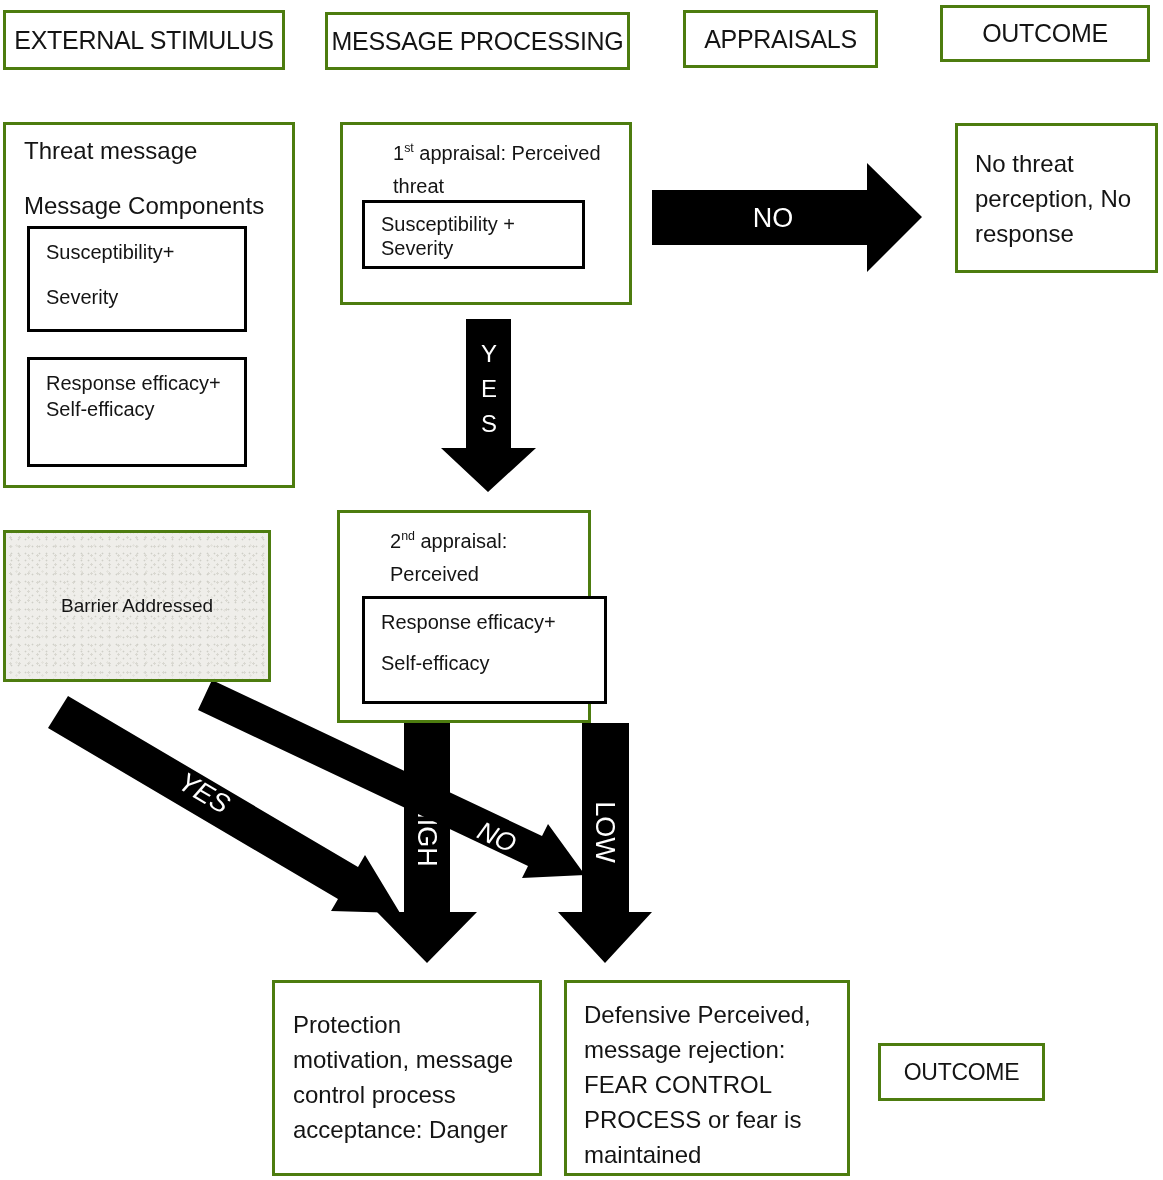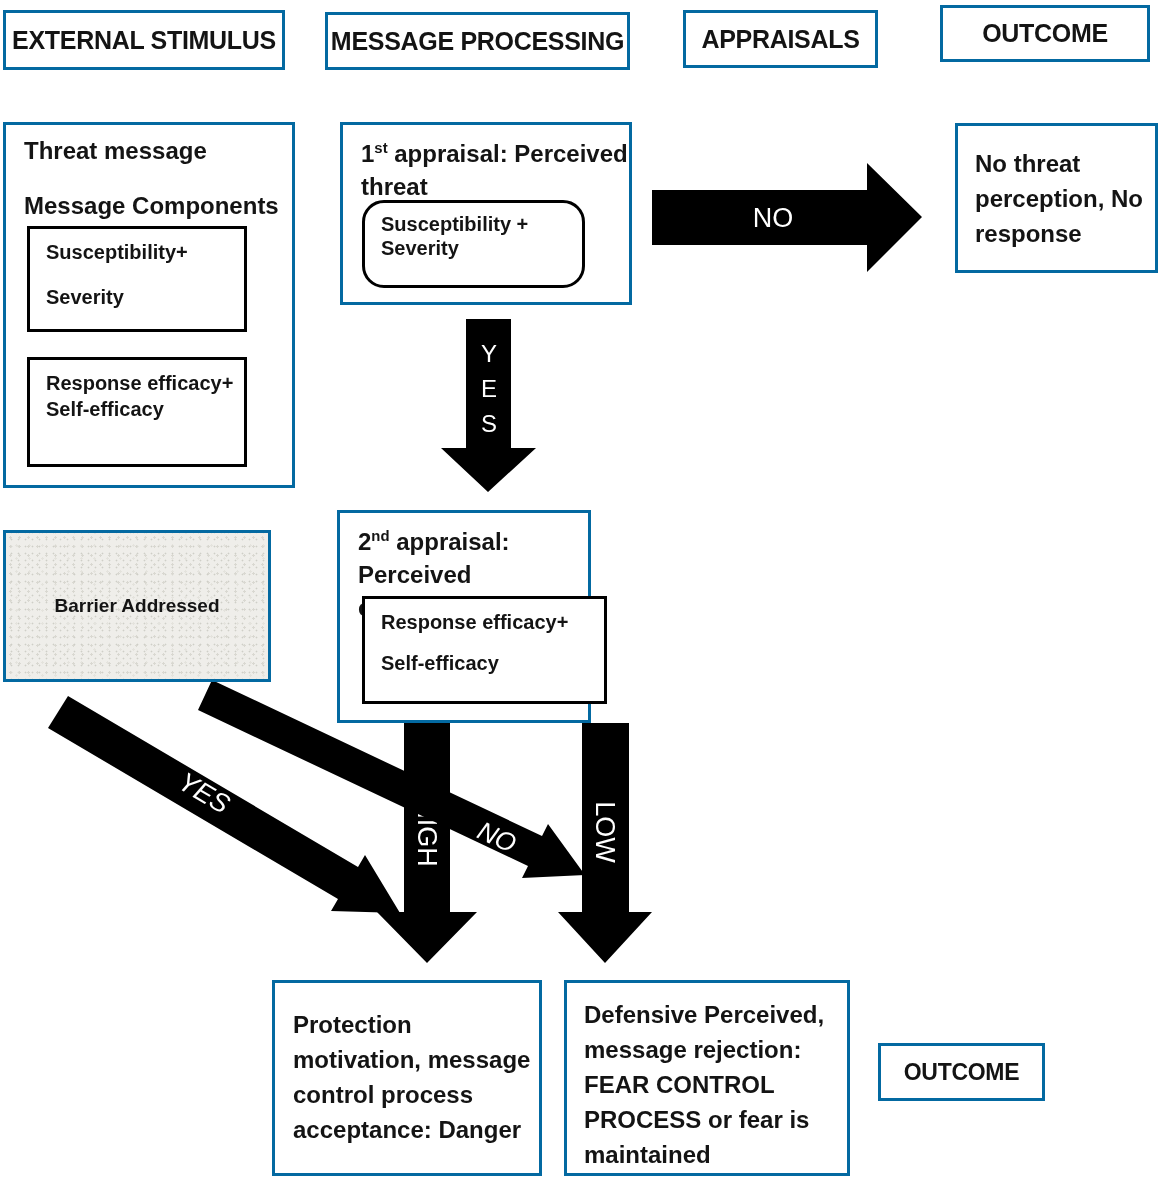--- a/index.html
+++ b/index.html
@@ -8,31 +8,30 @@
     width:1163px;height:1180px;
     background:#ffffff;
     font-family:"Liberation Sans","DejaVu Sans",sans-serif;
     color:#141414;
     overflow:hidden;
   }
   .arrow-layer{position:absolute;left:0;top:0;z-index:1;}
   .box{
     position:absolute;
     background:#ffffff;
-    border:3px solid #0369a1;
+    border:3px solid #4d7c0f;
     box-sizing:border-box;
     z-index:2;
-    font-weight:bold;
   }
   .hdr{
     display:flex;align-items:center;justify-content:center;
     font-size:25px;letter-spacing:-0.3px;white-space:nowrap;
   }
   .big-text{font-size:24px;}
-  .box-title{font-size:24px;line-height:33px;}
+  .box-title{font-size:20px;line-height:33px;margin-left:32px;}
   .inner-box{
     position:absolute;
     background:#ffffff;
     border:3px solid #000000;
     box-sizing:border-box;
     font-size:20px;
     padding:12px 0 0 16px;
   }
   .lines > div{line-height:35px;}
   sup{font-size:0.62em;vertical-align:super;line-height:0;}
@@ -112,21 +111,21 @@
       <div>Response efficacy+</div>
       <div style="margin-top:3px;">Self-efficacy</div>
     </div>
   </div>
 
   <div class="box" style="left:340px;top:122px;width:292px;height:183px;padding:12px 0 0 18px;">
     <div class="box-title">
       <span>1</span><sup>st</sup><span> appraisal: Perceived</span><br>
       <span>threat</span>
     </div>
-    <div class="inner-box" style="left:19px;top:75px;width:223px;height:88px;padding-top:10px;border-radius:22px;">
+    <div class="inner-box" style="left:19px;top:75px;width:223px;height:69px;padding-top:10px;">
       <div>Susceptibility +</div>
       <div style="margin-top:1px;">Severity</div>
     </div>
   </div>
 
   <div class="box big-text lines" style="left:955px;top:123px;width:203px;height:150px;padding:20px 0 0 17px;">
       <div>No threat</div>
       <div>perception, No</div>
       <div>response</div>
     </div>

